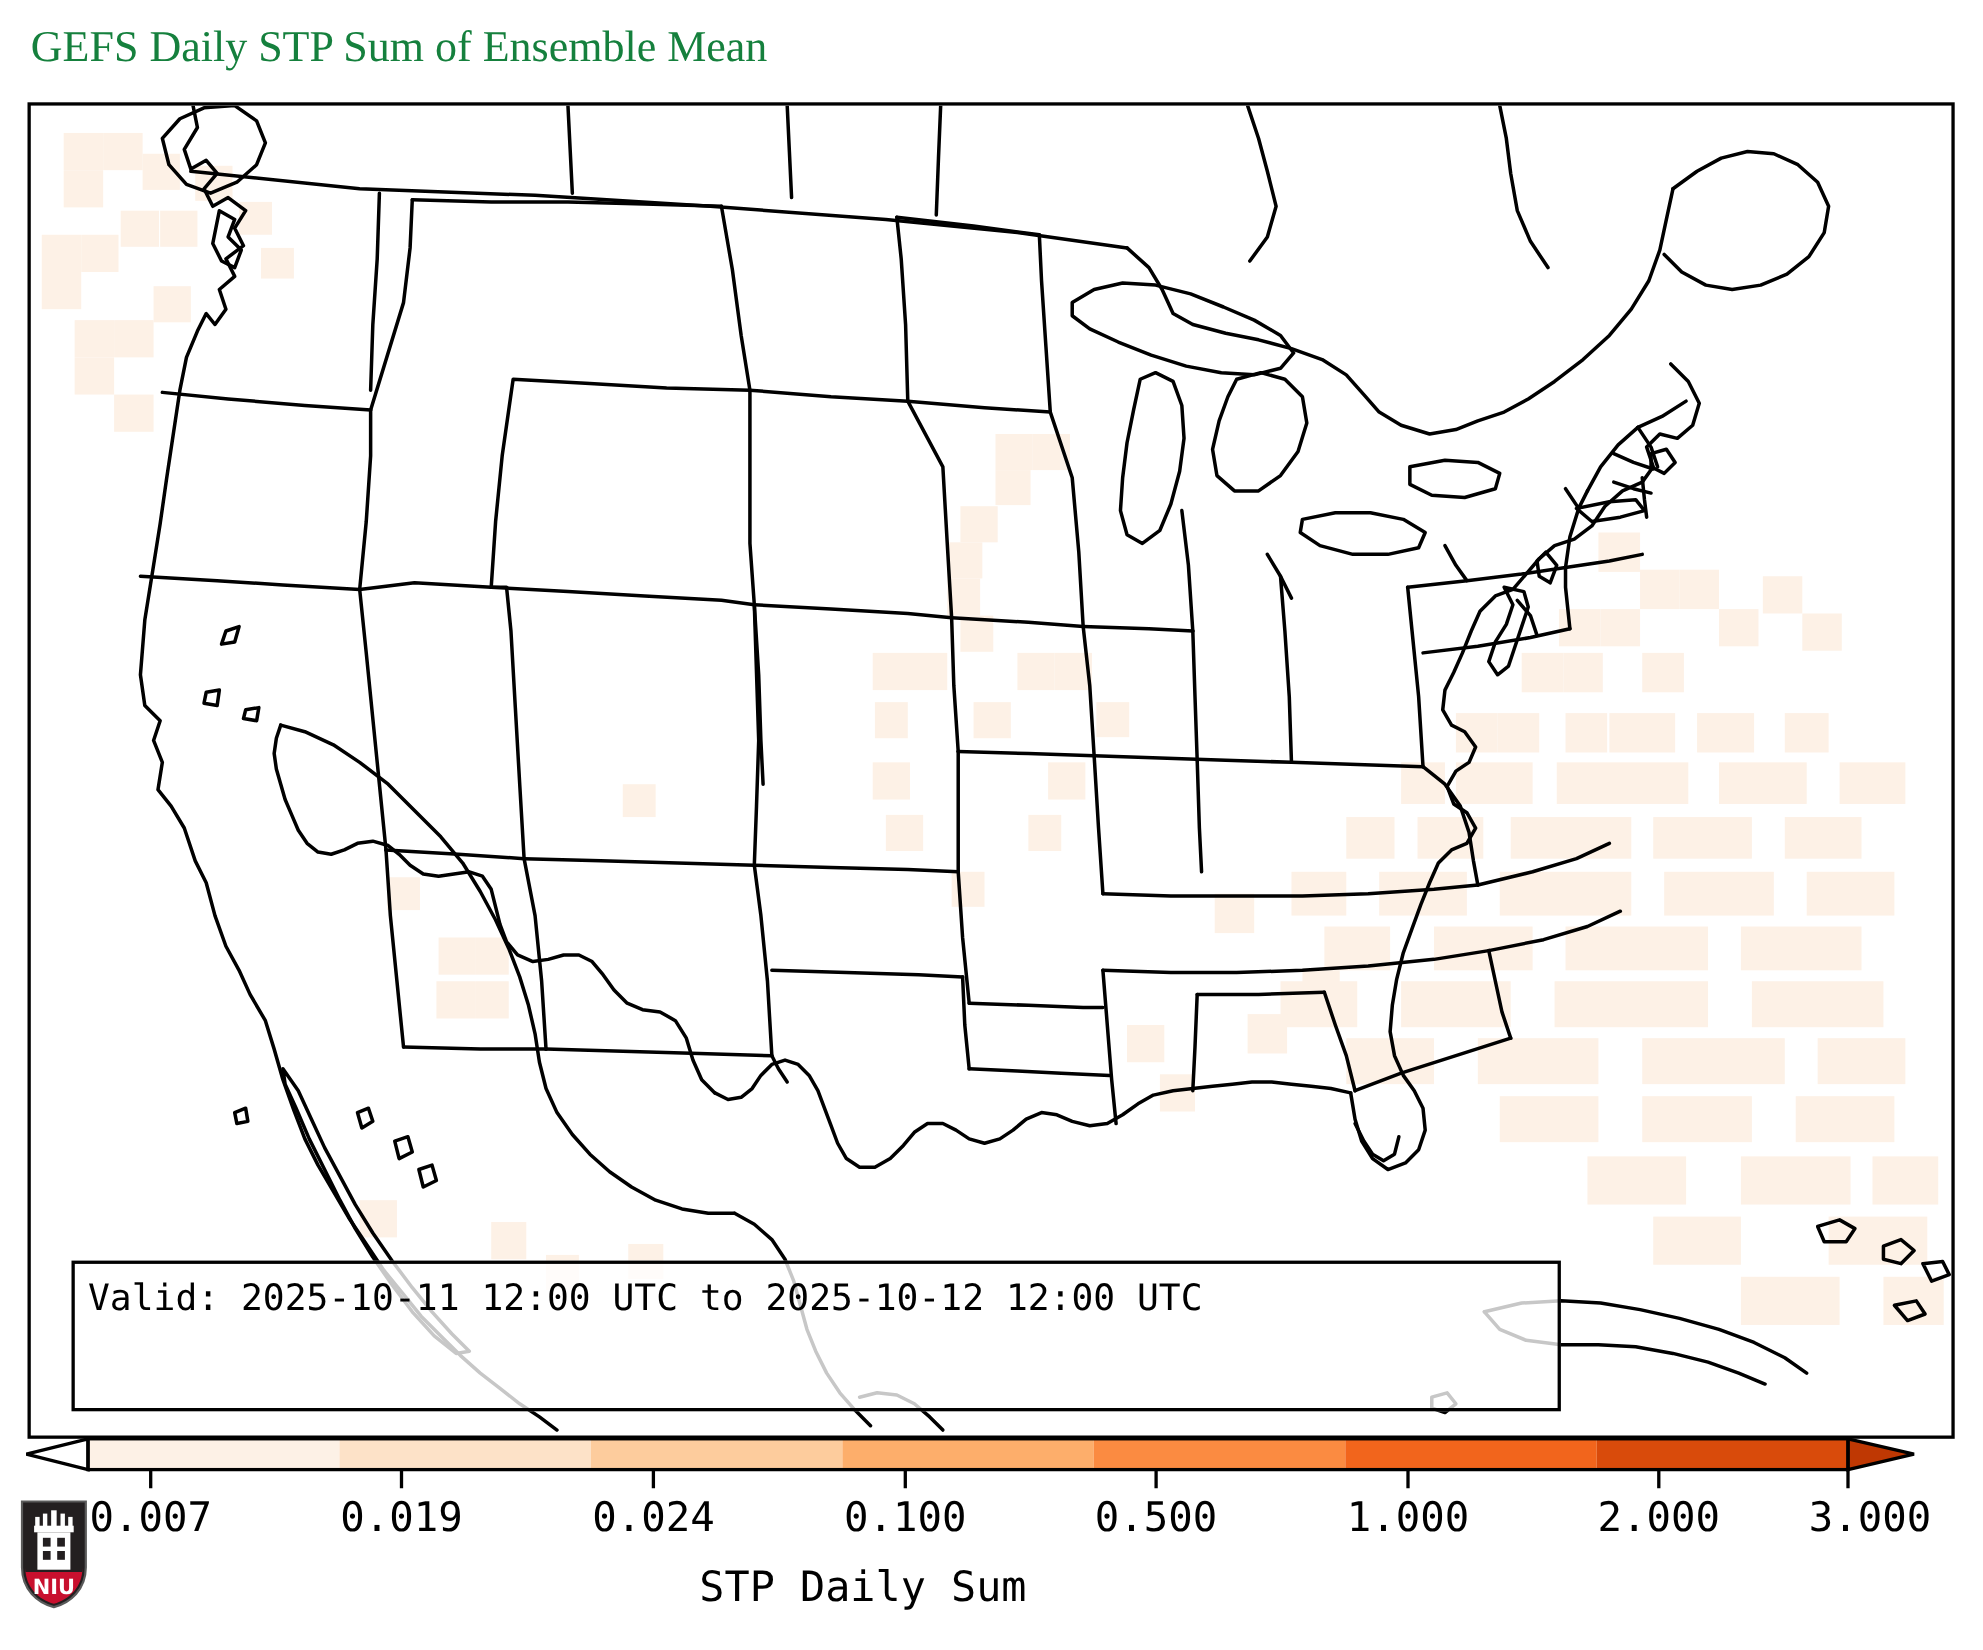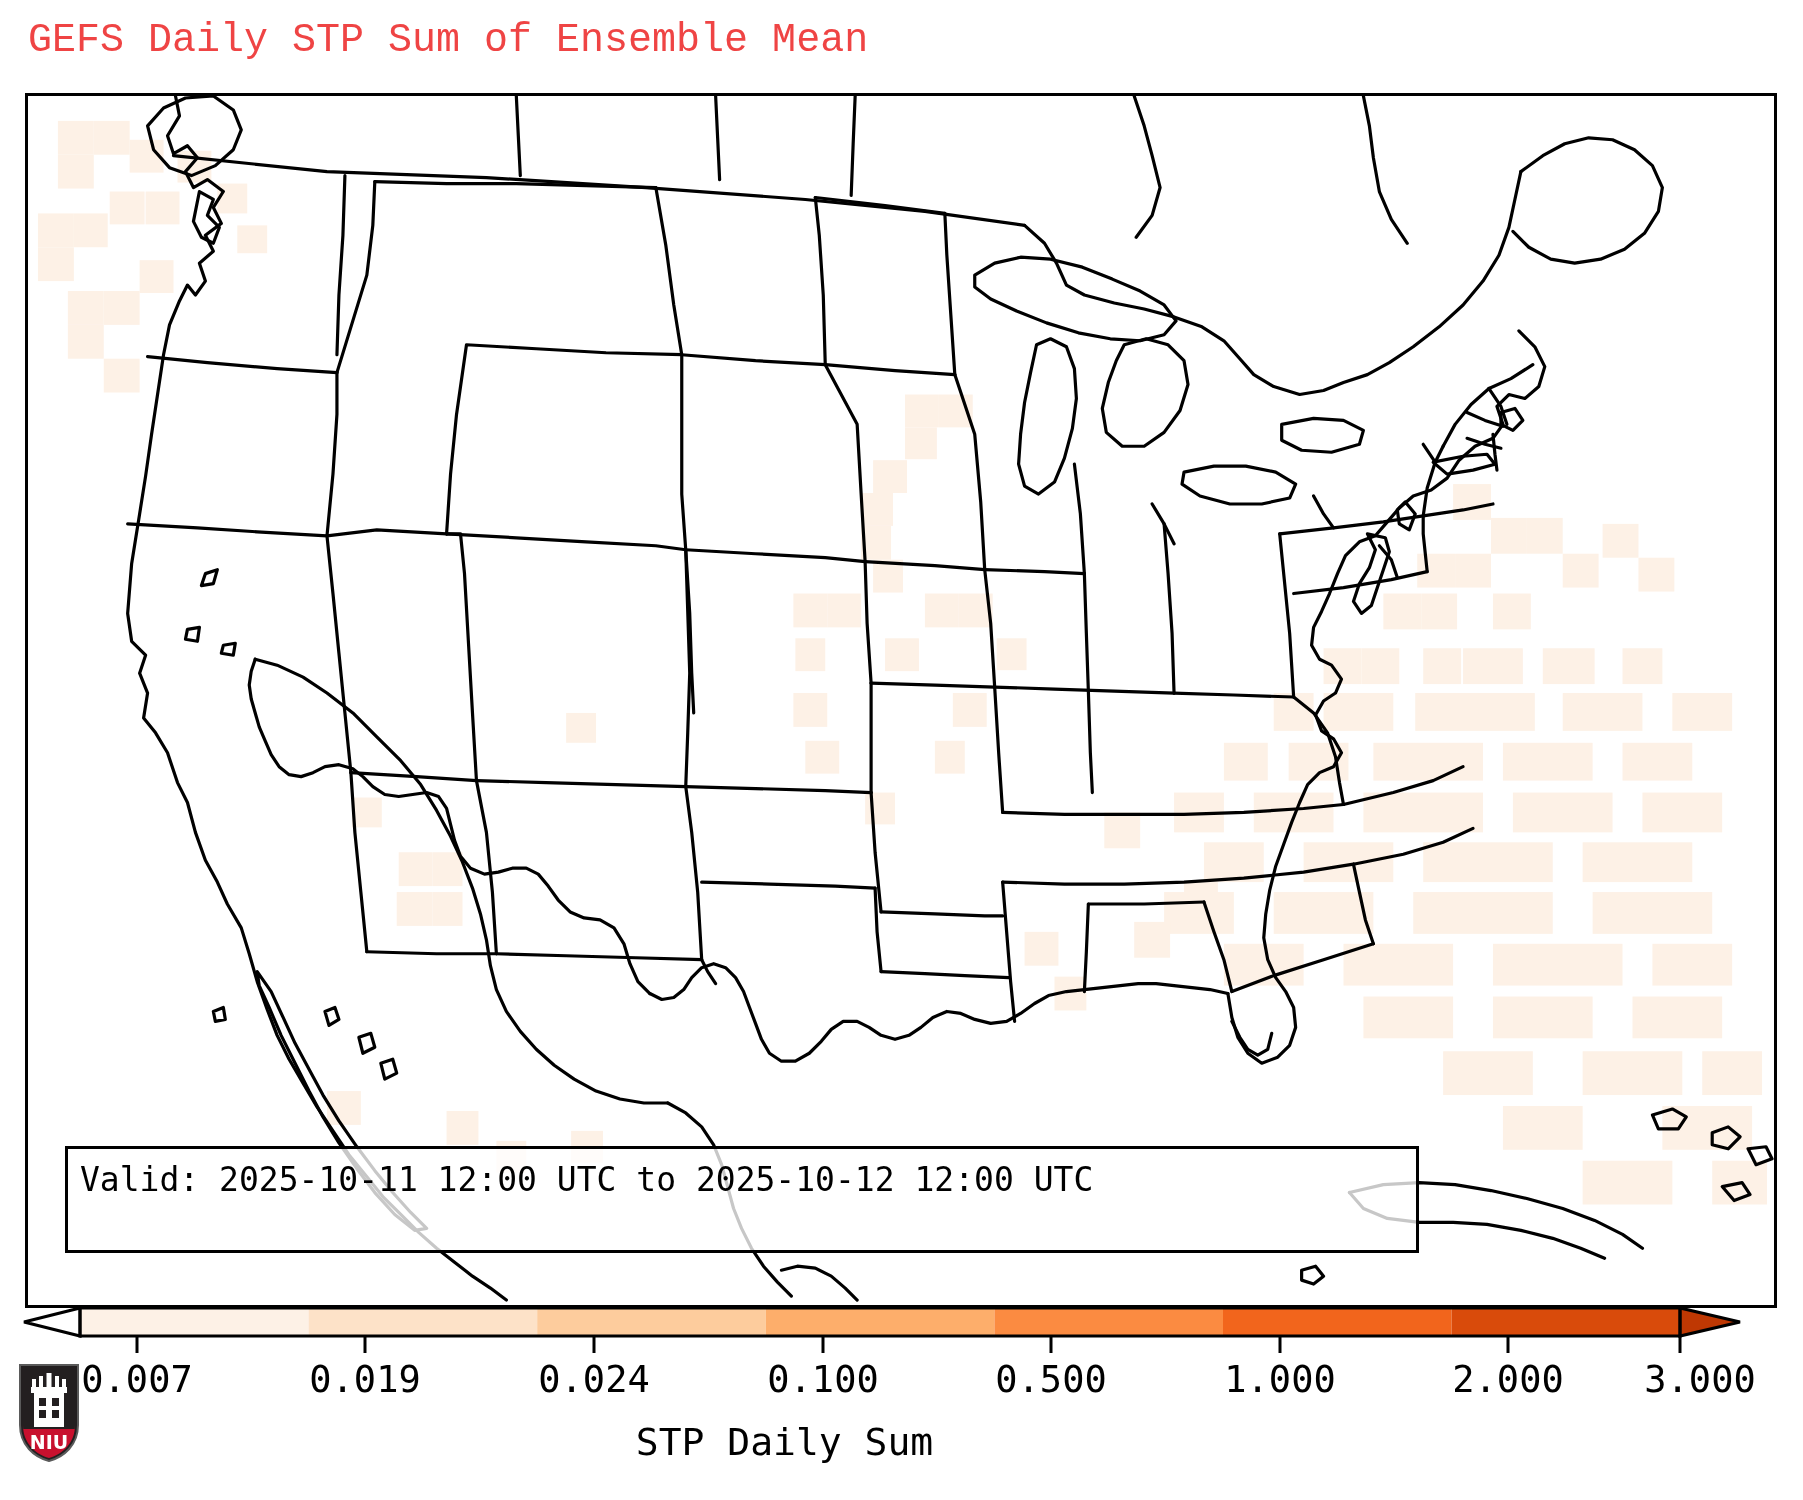--- a/index.html
+++ b/index.html
@@ -15,23 +15,23 @@
     overflow: hidden;
   }
 
   
   #plot-title {
     position: absolute;
     left: 28px;
     top: 18px;
     font-size: 40px;
     letter-spacing: 0px;
-    color: #ef4444;
+    color: #15803d;
     white-space: pre;
-    font-family: Liberation Mono, monospace;
+    font-family: Liberation Serif, serif;
   }
 
   
   #map-frame {
     position: absolute;
     left: 25px;
     top: 93px;
     width: 1752px;
     height: 1215px;
     border: 3px solid #000000;
@@ -40,21 +40,21 @@
     overflow: hidden;
   }
   #map-svg { display:block; width:100%; height:100%; }
 
   
   #info-box {
     position: absolute;
     left: 65px;
     top: 1146px;
     width: 1354px;
-    height: 107px;
+    height: 137px;
     border: 3px solid #000000;
     box-sizing: border-box;
     background: rgba(255,255,255,0.78);
     padding: 7px 12px 0 12px;
   }
   .info-line {
     font-size: 33px;
     line-height: 48px;
     white-space: pre;
     color: #000000;

